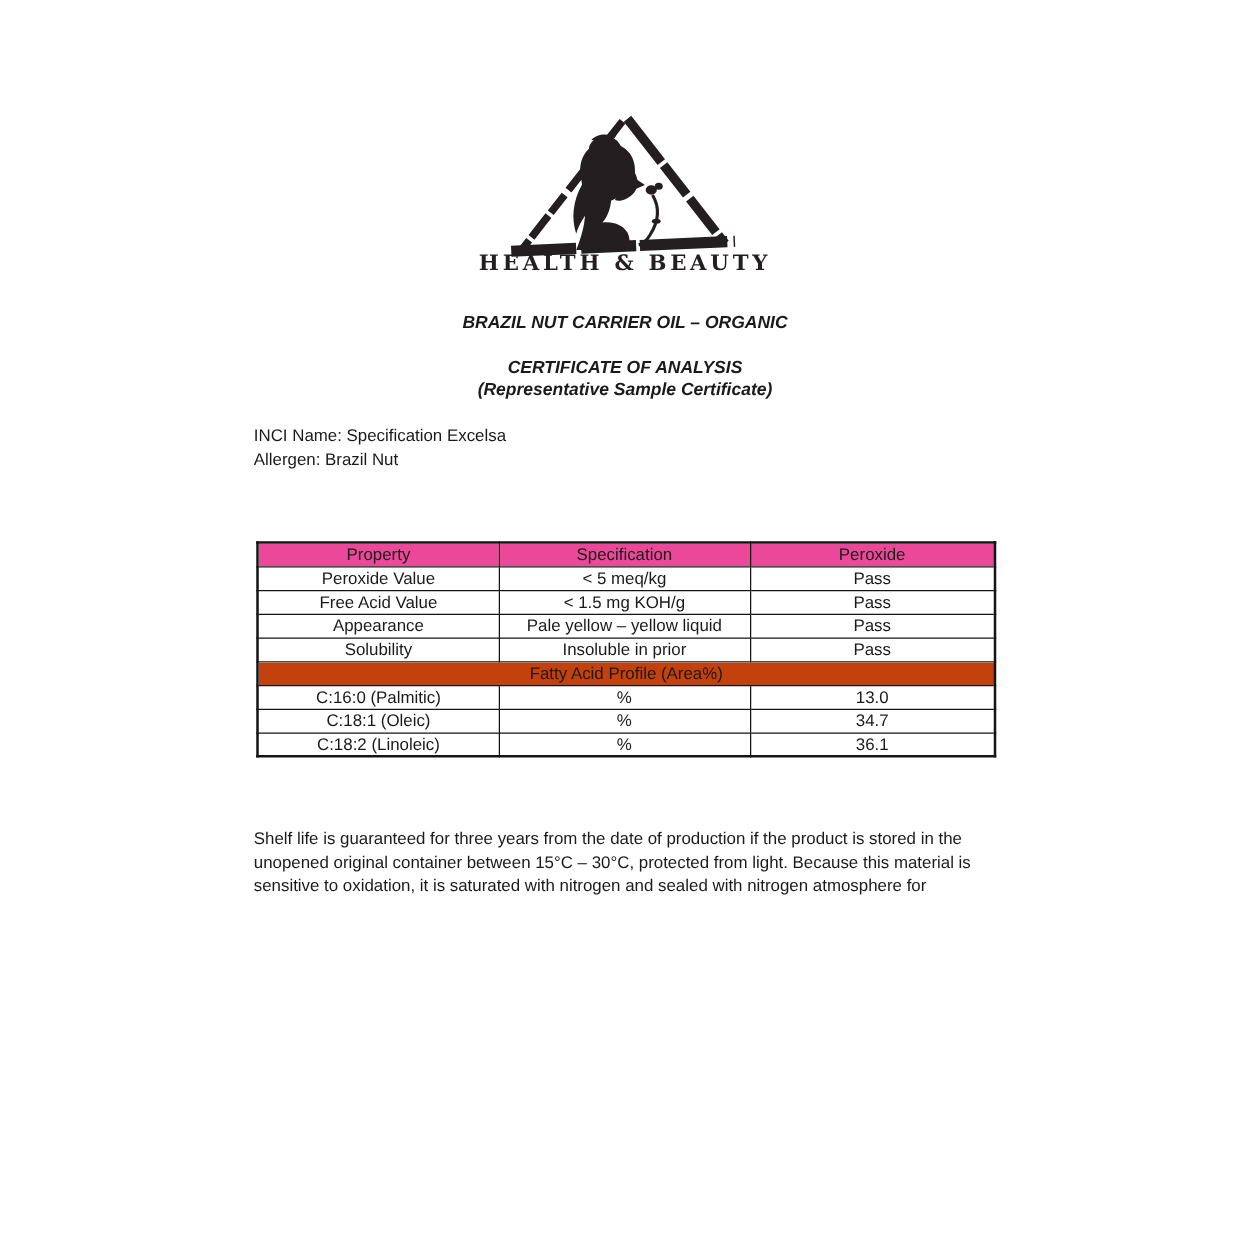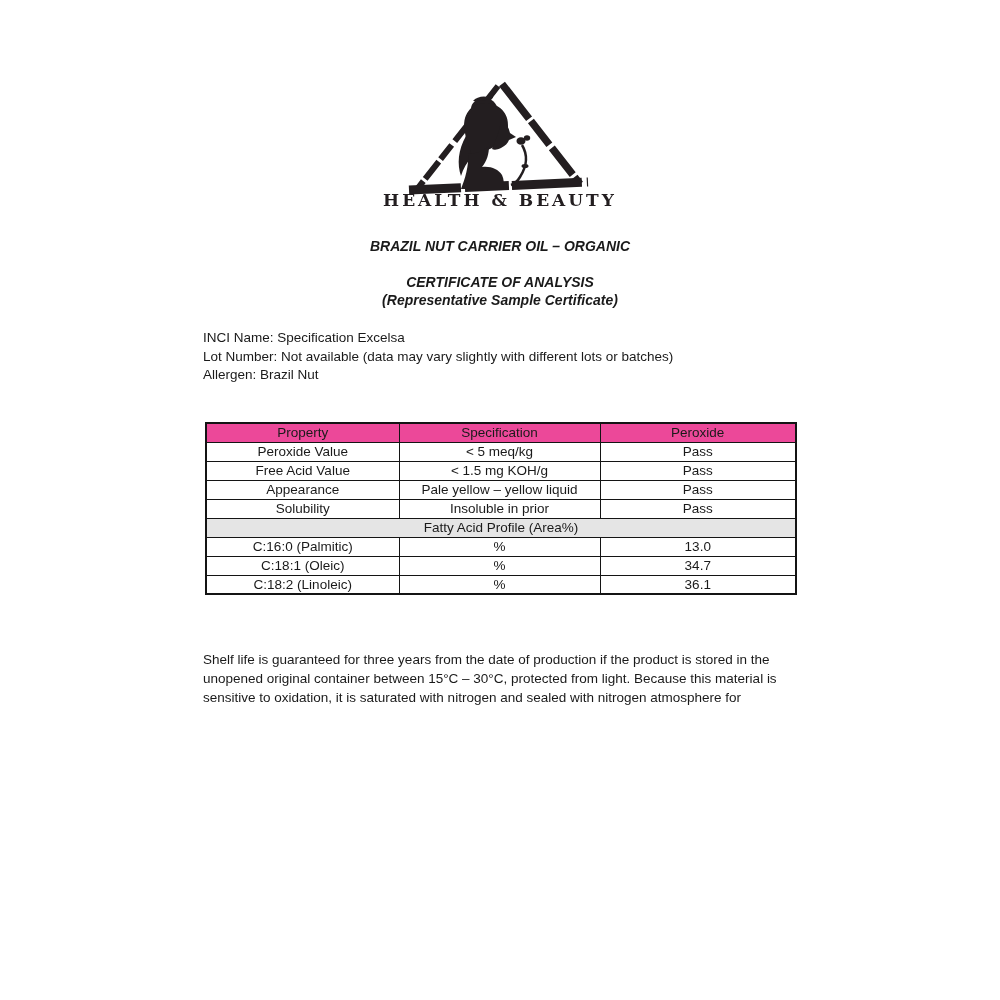--- a/index.html
+++ b/index.html
@@ -4,20 +4,21 @@
 <style>
   * { margin:0; padding:0; box-sizing:border-box; }
   html,body { background:#ffffff; }
   .page {
     position:relative;
     width:1000px; height:708px;
     background:#ffffff;
     font-family:"Liberation Sans", sans-serif;
     color:#1a1a1a;
     overflow:hidden;
+    margin-top:11px;
   }
   
   .logo {
     position:absolute; top:78px; left:50%; transform:translateX(-50%);
     width:240px; text-align:center;
   }
   .logo svg { display:block; margin:0 auto; }
   .brand-text {
     margin-top:-6px;
     font-family:"DejaVu Serif", serif;
@@ -56,21 +57,21 @@
     text-align:center;
     vertical-align:middle;
     overflow:hidden;
     white-space:nowrap;
   }
   table.coa th {
     background:#ec4899;
     text-align:center;
   }
   table.coa td.section {
-    background:#e5e5e5;
+    background:#c2410c;
     text-align:center;
   }
   table.coa { border:2px solid #141414; }
   
   .disclaimer {
     position:absolute; left:203px; top:651px;
     width:592px;
     font-size:13.5px;
     line-height:18.8px;
     text-align:left;
@@ -111,21 +112,20 @@
     </svg>
     <div class="brand-text">HEALTH &amp; BEAUTY</div>
   </div>
 
   <div class="title-product">BRAZIL NUT CARRIER OIL – ORGANIC</div>
   <div class="title-cert">CERTIFICATE OF ANALYSIS</div>
   <div class="title-sub">(Representative Sample Certificate)</div>
 
   <div class="info-block">
     <div>INCI Name: Specification Excelsa</div>
-    <div>Lot Number: Not available (data may vary slightly with different lots or batches)</div>
     <div>Allergen: Brazil Nut</div>
   </div>
 
   <table class="coa">
     <colgroup>
         <col style="width:193px">
         <col style="width:201px">
         <col style="width:196px">
       </colgroup>
     <thead>

